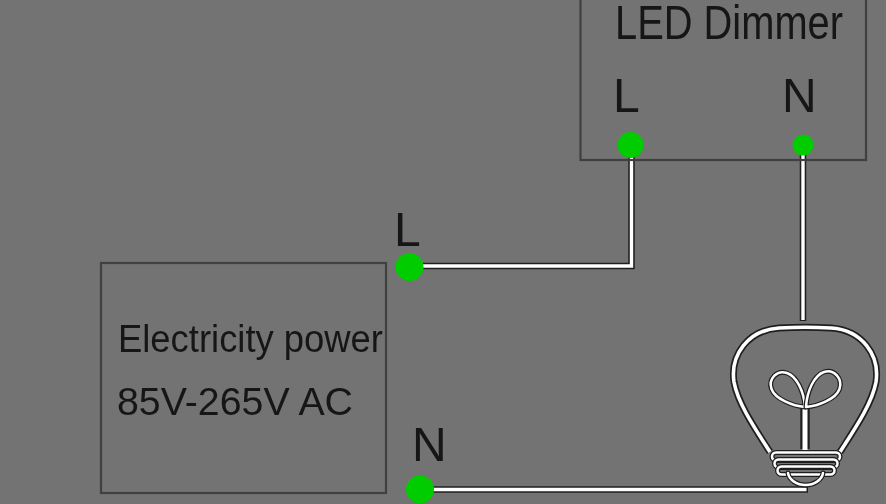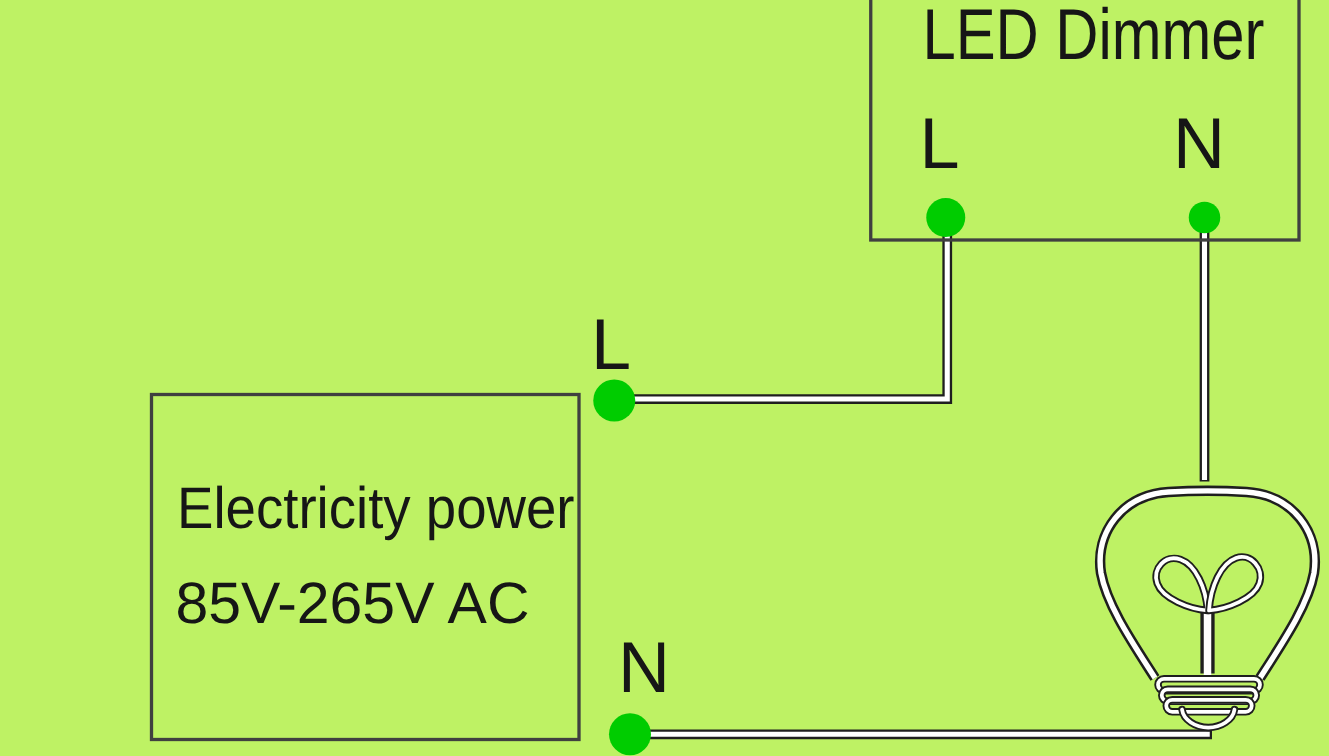--- a/index.html
+++ b/index.html
@@ -1,16 +1,16 @@
 <!DOCTYPE html>
 <html><head>
 <meta charset="utf-8">
 <style>
   html,body{margin:0;padding:0;background:#ffffff;}
-  .stage{position:relative;width:886px;height:504px;background:#bef264;overflow:hidden;}
+  .stage{position:relative;width:886px;height:504px;background:#737373;overflow:hidden;}
   svg{display:block;}
   svg text{font-family:"Liberation Sans","DejaVu Sans",sans-serif;fill:#161616;}
   .t-title{font-size:48px;}
   .t-terminal{font-size:48px;}
   .t-box{font-size:39px;}
   
   .wo{stroke-width:6.5;fill:none;stroke-linecap:butt;}
   .wi{stroke:#ffffff;stroke-width:3.4;fill:none;stroke-linecap:butt;}
   
   .bo{stroke-width:5;fill:none;stroke-linejoin:round;stroke-linecap:round;}

